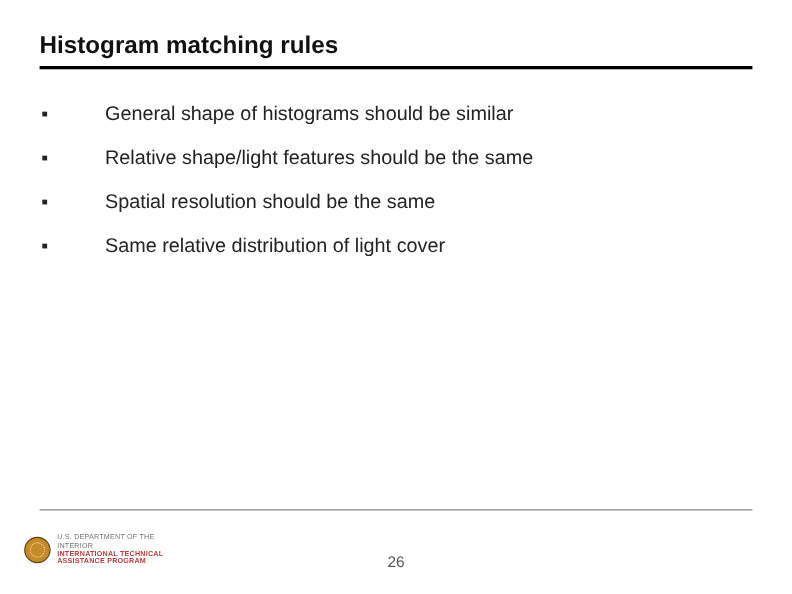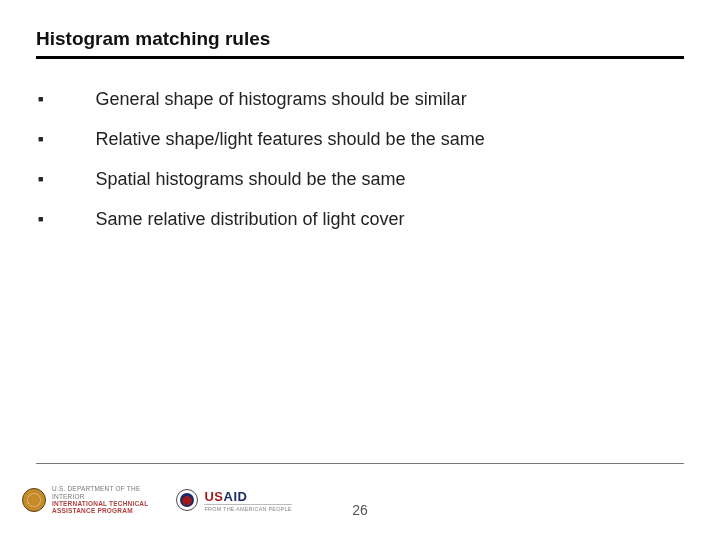--- a/index.html
+++ b/index.html
@@ -1,19 +1,19 @@
 <!DOCTYPE html>
 <html><head>
 <meta charset="utf-8">
 <style>
   * { margin: 0; padding: 0; box-sizing: border-box; }
   html, body { width: 720px; height: 540px; background: #ffffff; font-family: Verdana, Geneva, sans-serif; color: #222; }
   .slide { width: 720px; height: 540px; position: relative; padding: 28px 36px 0 36px; }
   .title-block { margin-bottom: 4px; }
-  .title { font-size: 19px; font-weight: bold; color: #111; }
+  .title { font-size: 22px; font-weight: bold; color: #111; }
   .rule { border: none; border-top: 3px solid #000; margin-top: 6px; margin-bottom: 28px; }
   .bullets { list-style: none; padding-left: 2px; }
   .bullets li { display: flex; align-items: flex-start; margin-bottom: 16px; }
   .bullet-marker { font-size: 9px; line-height: 24px; margin-right: 10px; color: #222; }
   .bullet-text { font-size: 18px; line-height: 24px; color: #222; margin-left: 42px; }
   .footer-rule { position: absolute; left: 36px; right: 36px; bottom: 76px; border: none; border-top: 1px solid #777; }
   .footer { position: absolute; left: 22px; right: 36px; bottom: 18px; height: 44px; display: flex; align-items: center; }
   .logo-doi { display: flex; align-items: center; gap: 6px; margin-right: 28px; }
   .seal { width: 24px; height: 24px; border-radius: 50%; background: #c58b2a; border: 1px solid #5a3f12; position: relative; flex-shrink: 0; }
   .seal:after { content: ""; position: absolute; inset: 4px; border-radius: 50%; border: 1px dotted #f4e0b0; }
@@ -42,44 +42,37 @@
     <li>
       <span class="bullet-marker">■</span>
       <span class="bullet-text">General shape of histograms should be similar</span>
     </li>
     <li>
       <span class="bullet-marker">■</span>
       <span class="bullet-text">Relative shape/light features should be the same</span>
     </li>
     <li>
       <span class="bullet-marker">■</span>
-      <span class="bullet-text">Spatial histograms should be the same</span>
+      <span class="bullet-text">Spatial resolution should be the same</span>
     </li>
     <li>
       <span class="bullet-marker">■</span>
       <span class="bullet-text">Same relative distribution of light cover</span>
     </li>
   </ul>
 
   <hr class="footer-rule">
 
   <div class="footer">
     <div class="logo-doi">
       <div class="seal"></div>
       <div class="doi-text">
         <div>U.S. DEPARTMENT OF THE</div>
         <div>INTERIOR</div>
         <div class="sub">INTERNATIONAL TECHNICAL</div>
         <div class="sub">ASSISTANCE PROGRAM</div>
       </div>
     </div>
-    <div class="logo-usaid">
-      <div class="usaid-seal"></div>
-      <div class="usaid-text">
-        <div class="usaid-main"><span class="red">US</span><span>AID</span></div>
-        <div class="usaid-sub">FROM THE AMERICAN PEOPLE</div>
-      </div>
-    </div>
   </div>
 
   <div class="page-num">26</div>
 
 </div>
 
 </body></html>

